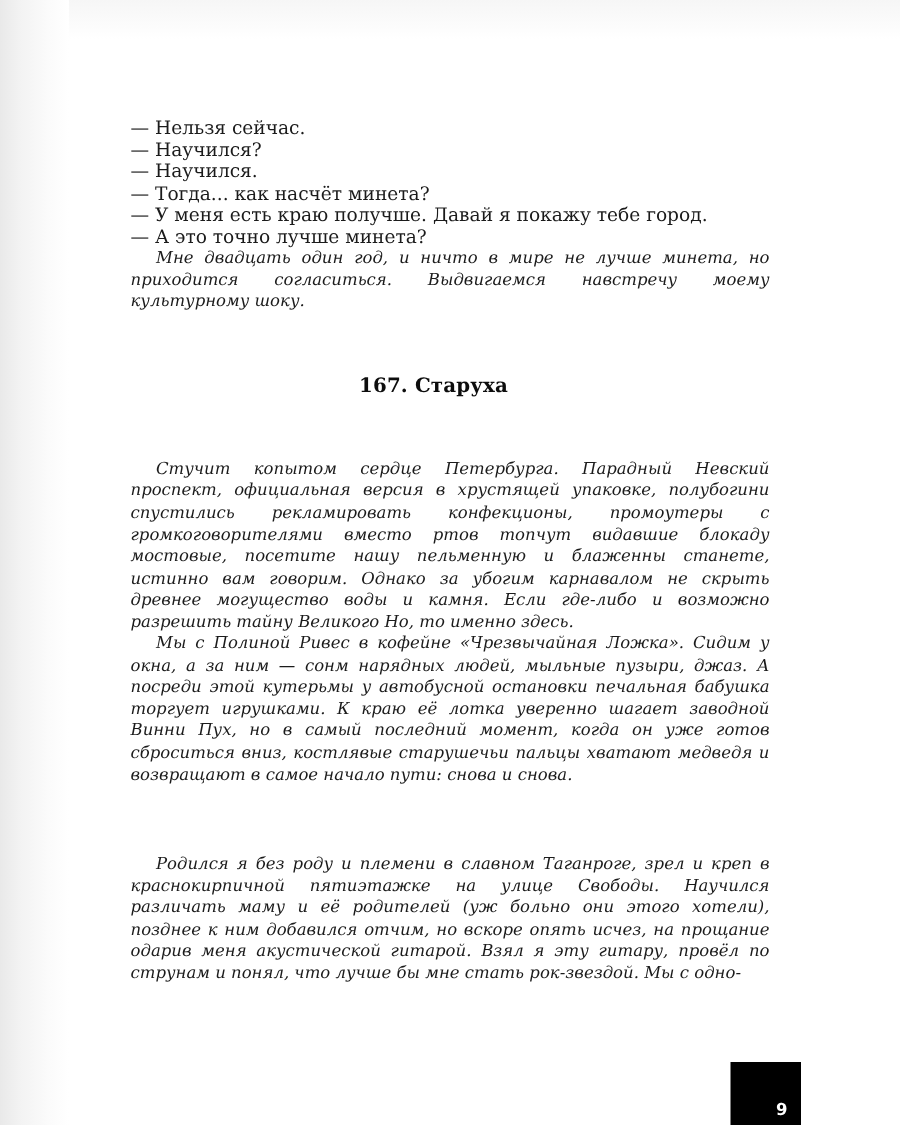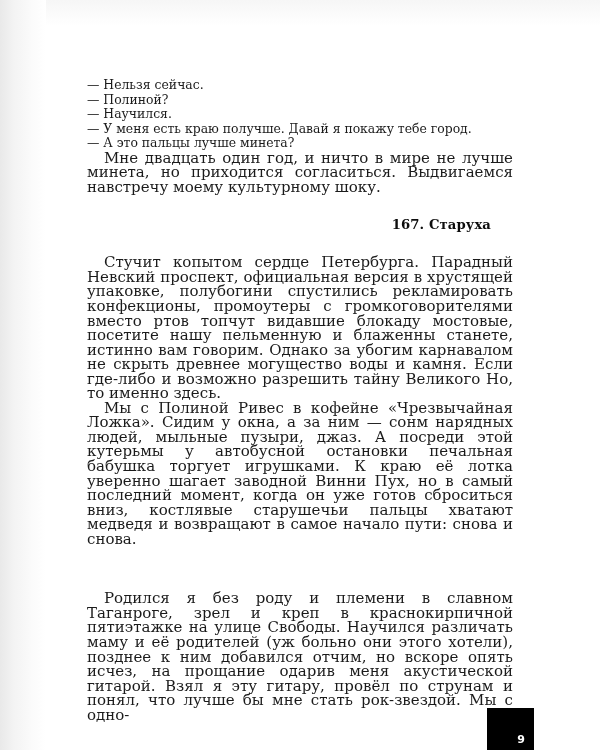--- a/index.html
+++ b/index.html
@@ -51,37 +51,38 @@
   .dialogue-line {
     font-size: 12.4px;
     line-height: 14.55px;
     color: #1b1b1b;
     text-align: left;
     white-space: nowrap;
   }
 
   p.para {
     margin: 0;
-    font-size: 15px;
+    font-size: 11px;
     line-height: 14.55px;
     color: #1b1b1b;
     text-align: justify;
     text-indent: 17px;
     -webkit-hyphens: none;
     hyphens: none;
+    font-style: italic;
   }
   p.para.last-left { text-align: justify; }
 
   h2.section-heading {
-    margin: 0;
+    margin: 18px;
     font-size: 13.2px;
     line-height: 16px;
     font-weight: bold;
     color: #0d0d0d;
-    text-align: right;
+    text-align: center;
     padding-right: 22px;
     letter-spacing: 0.1px;
   }
 
   .spacer-before-heading { height: 23px; }
   .spacer-after-heading { height: 22px; }
   .spacer-before-heading-2 { height: 23px; }
   .spacer-after-heading-2 { height: 22px; }
 
   .page-number-box {
@@ -108,24 +109,25 @@
 
 <div class="page">
 
   <div class="edge-shade-top"></div>
   <div class="gutter-shade"></div>
 
   <div class="text-column">
 
     <div class="dialogue">
       <div class="dialogue-line">— Нельзя сейчас.</div>
-      <div class="dialogue-line">— Полиной?</div>
+      <div class="dialogue-line">— Научился?</div>
       <div class="dialogue-line">— Научился.</div>
+      <div class="dialogue-line">— Тогда... как насчёт минета?</div>
       <div class="dialogue-line">— У меня есть краю получше. Давай я покажу тебе город.</div>
-      <div class="dialogue-line">— А это пальцы лучше минета?</div>
+      <div class="dialogue-line">— А это точно лучше минета?</div>
     </div>
 
     <p class="para">Мне двадцать один год, и ничто в мире не лучше минета, но приходится согласиться. Выдвигаемся навстречу моему культурному шоку.</p>
 
     <div class="spacer-before-heading"></div>
     <h2 class="section-heading">167. Старуха</h2>
     <div class="spacer-after-heading"></div>
 
     <p class="para">Стучит копытом сердце Петербурга. Парадный Невский проспект, официальная версия в хрустящей упаковке, полубогини спустились рекламировать конфекционы, промоутеры с громкоговорителями вместо ртов топчут видавшие блокаду мостовые, посетите нашу пельменную и блаженны станете, истинно вам говорим. Однако за убогим карнавалом не скрыть древнее могущество воды и камня. Если где-либо и возможно разрешить тайну Великого Но, то именно здесь.</p>
     <p class="para">Мы с Полиной Ривес в кофейне «Чрезвычайная Ложка». Сидим у окна, а за ним — сонм нарядных людей, мыльные пузыри, джаз. А посреди этой кутерьмы у автобусной остановки печальная бабушка торгует игрушками. К краю её лотка уверенно шагает заводной Винни Пух, но в самый последний момент, когда он уже готов сброситься вниз, костлявые старушечьи пальцы хватают медведя и возвращают в самое начало пути: снова и снова.</p>

